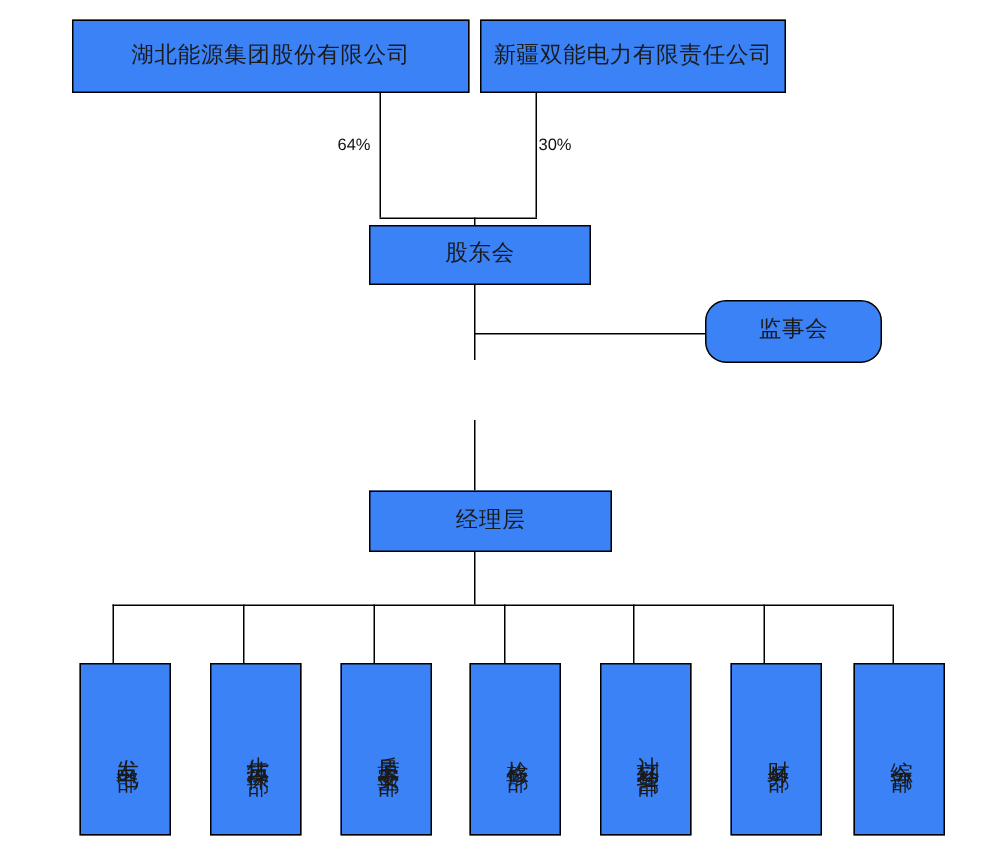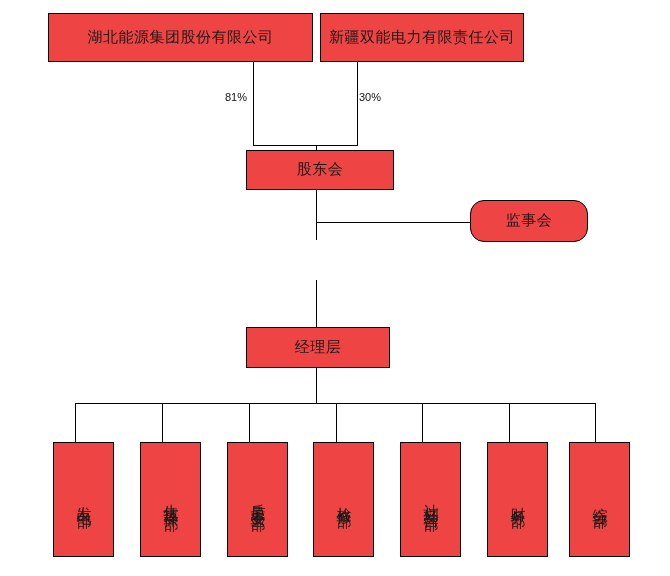--- a/index.html
+++ b/index.html
@@ -16,21 +16,21 @@
     position: relative;
     width: 670px;
     height: 576px;
     background: #ffffff;
     overflow: hidden;
   }
   .box {
     position: absolute;
     box-sizing: border-box;
     border: 1px solid #000000;
-    background: #ef4444;
+    background: #3b82f6;
     display: flex;
     align-items: center;
     justify-content: center;
     text-align: right;
     line-height: 1.15;
     z-index: 3;
   }
   .box .label {
     display: block;
   }
@@ -76,42 +76,42 @@
     <span class="label">湖北能源集团股份有限公司</span>
   </div>
 
   <div class="box h" style="left:320px; top:13px; width:204px; height:49px;">
     <span class="label">新疆双能电力有限责任公司</span>
   </div>
 
   <div class="line vert" style="left:253px; top:62px; height:83px;"></div>
   <div class="line vert" style="left:357px; top:62px; height:83px;"></div>
 
-  <span class="pct" style="left:247px; top:91px; transform:translateX(-100%);">81%</span>
+  <span class="pct" style="left:247px; top:91px; transform:translateX(-100%);">64%</span>
   <span class="pct" style="left:359px; top:91px;">30%</span>
 
   <div class="line horz" style="left:253px; top:145px; width:105px;"></div>
   <div class="line vert" style="left:316px; top:145px; height:6px;"></div>
 
   <div class="box h" style="left:246px; top:150px; width:148px; height:40px;">
     <span class="label">股东会</span>
   </div>
 
   <div class="line vert" style="left:316px; top:190px; height:50px;"></div>
 
   <div class="line horz" style="left:316px; top:222px; width:154px;"></div>
 
   <div class="box h" style="left:470px; top:200px; width:118px; height:42px;border-radius:14px;">
     <span class="label">监事会</span>
   </div>
 
 
   <div class="line vert" style="left:316px; top:280px; height:47px;"></div>
 
-  <div class="box h" style="left:246px; top:327px; width:144px; height:41px;">
+  <div class="box h" style="left:246px; top:327px; width:162px; height:41px;">
     <span class="label">经理层</span>
   </div>
 
   <div class="line vert" style="left:316px; top:368px; height:35px;"></div>
 
   <div class="line horz" style="left:75px; top:403px; width:520px;"></div>
 
   <div class="line vert" style="left:75px; top:403px; height:39px;"></div>
   <div class="line vert" style="left:162px; top:403px; height:39px;"></div>
   <div class="line vert" style="left:249px; top:403px; height:39px;"></div>

